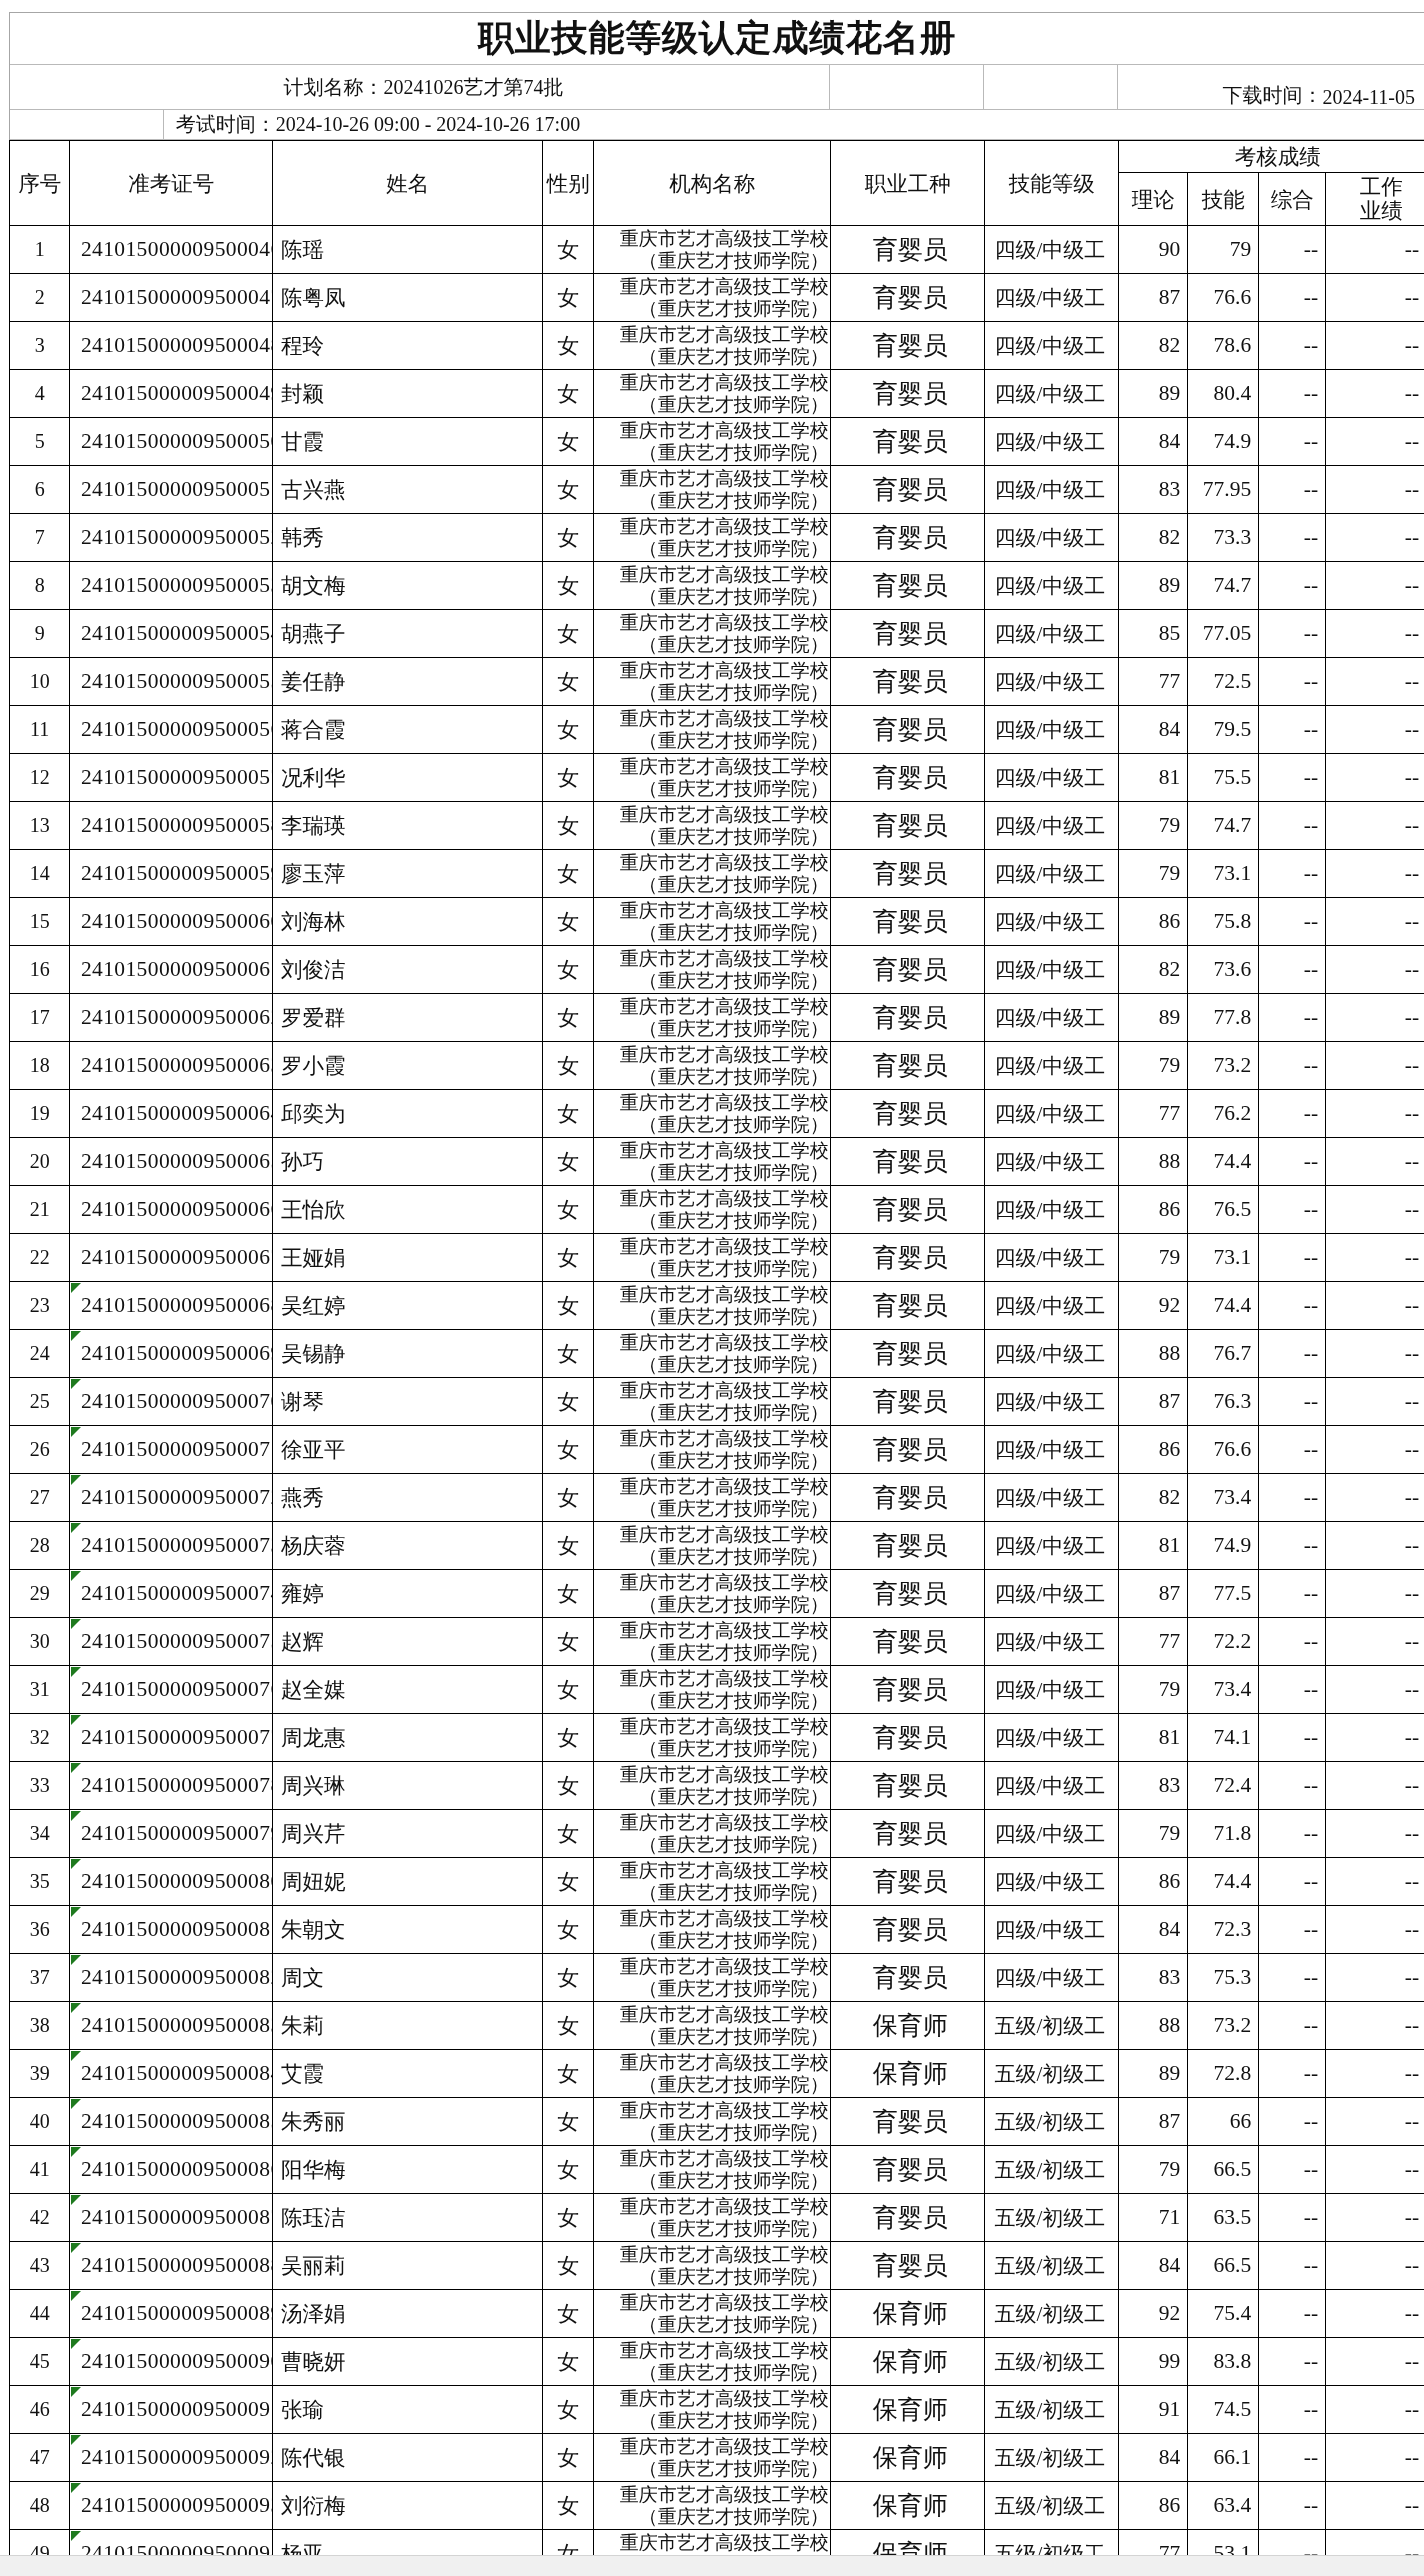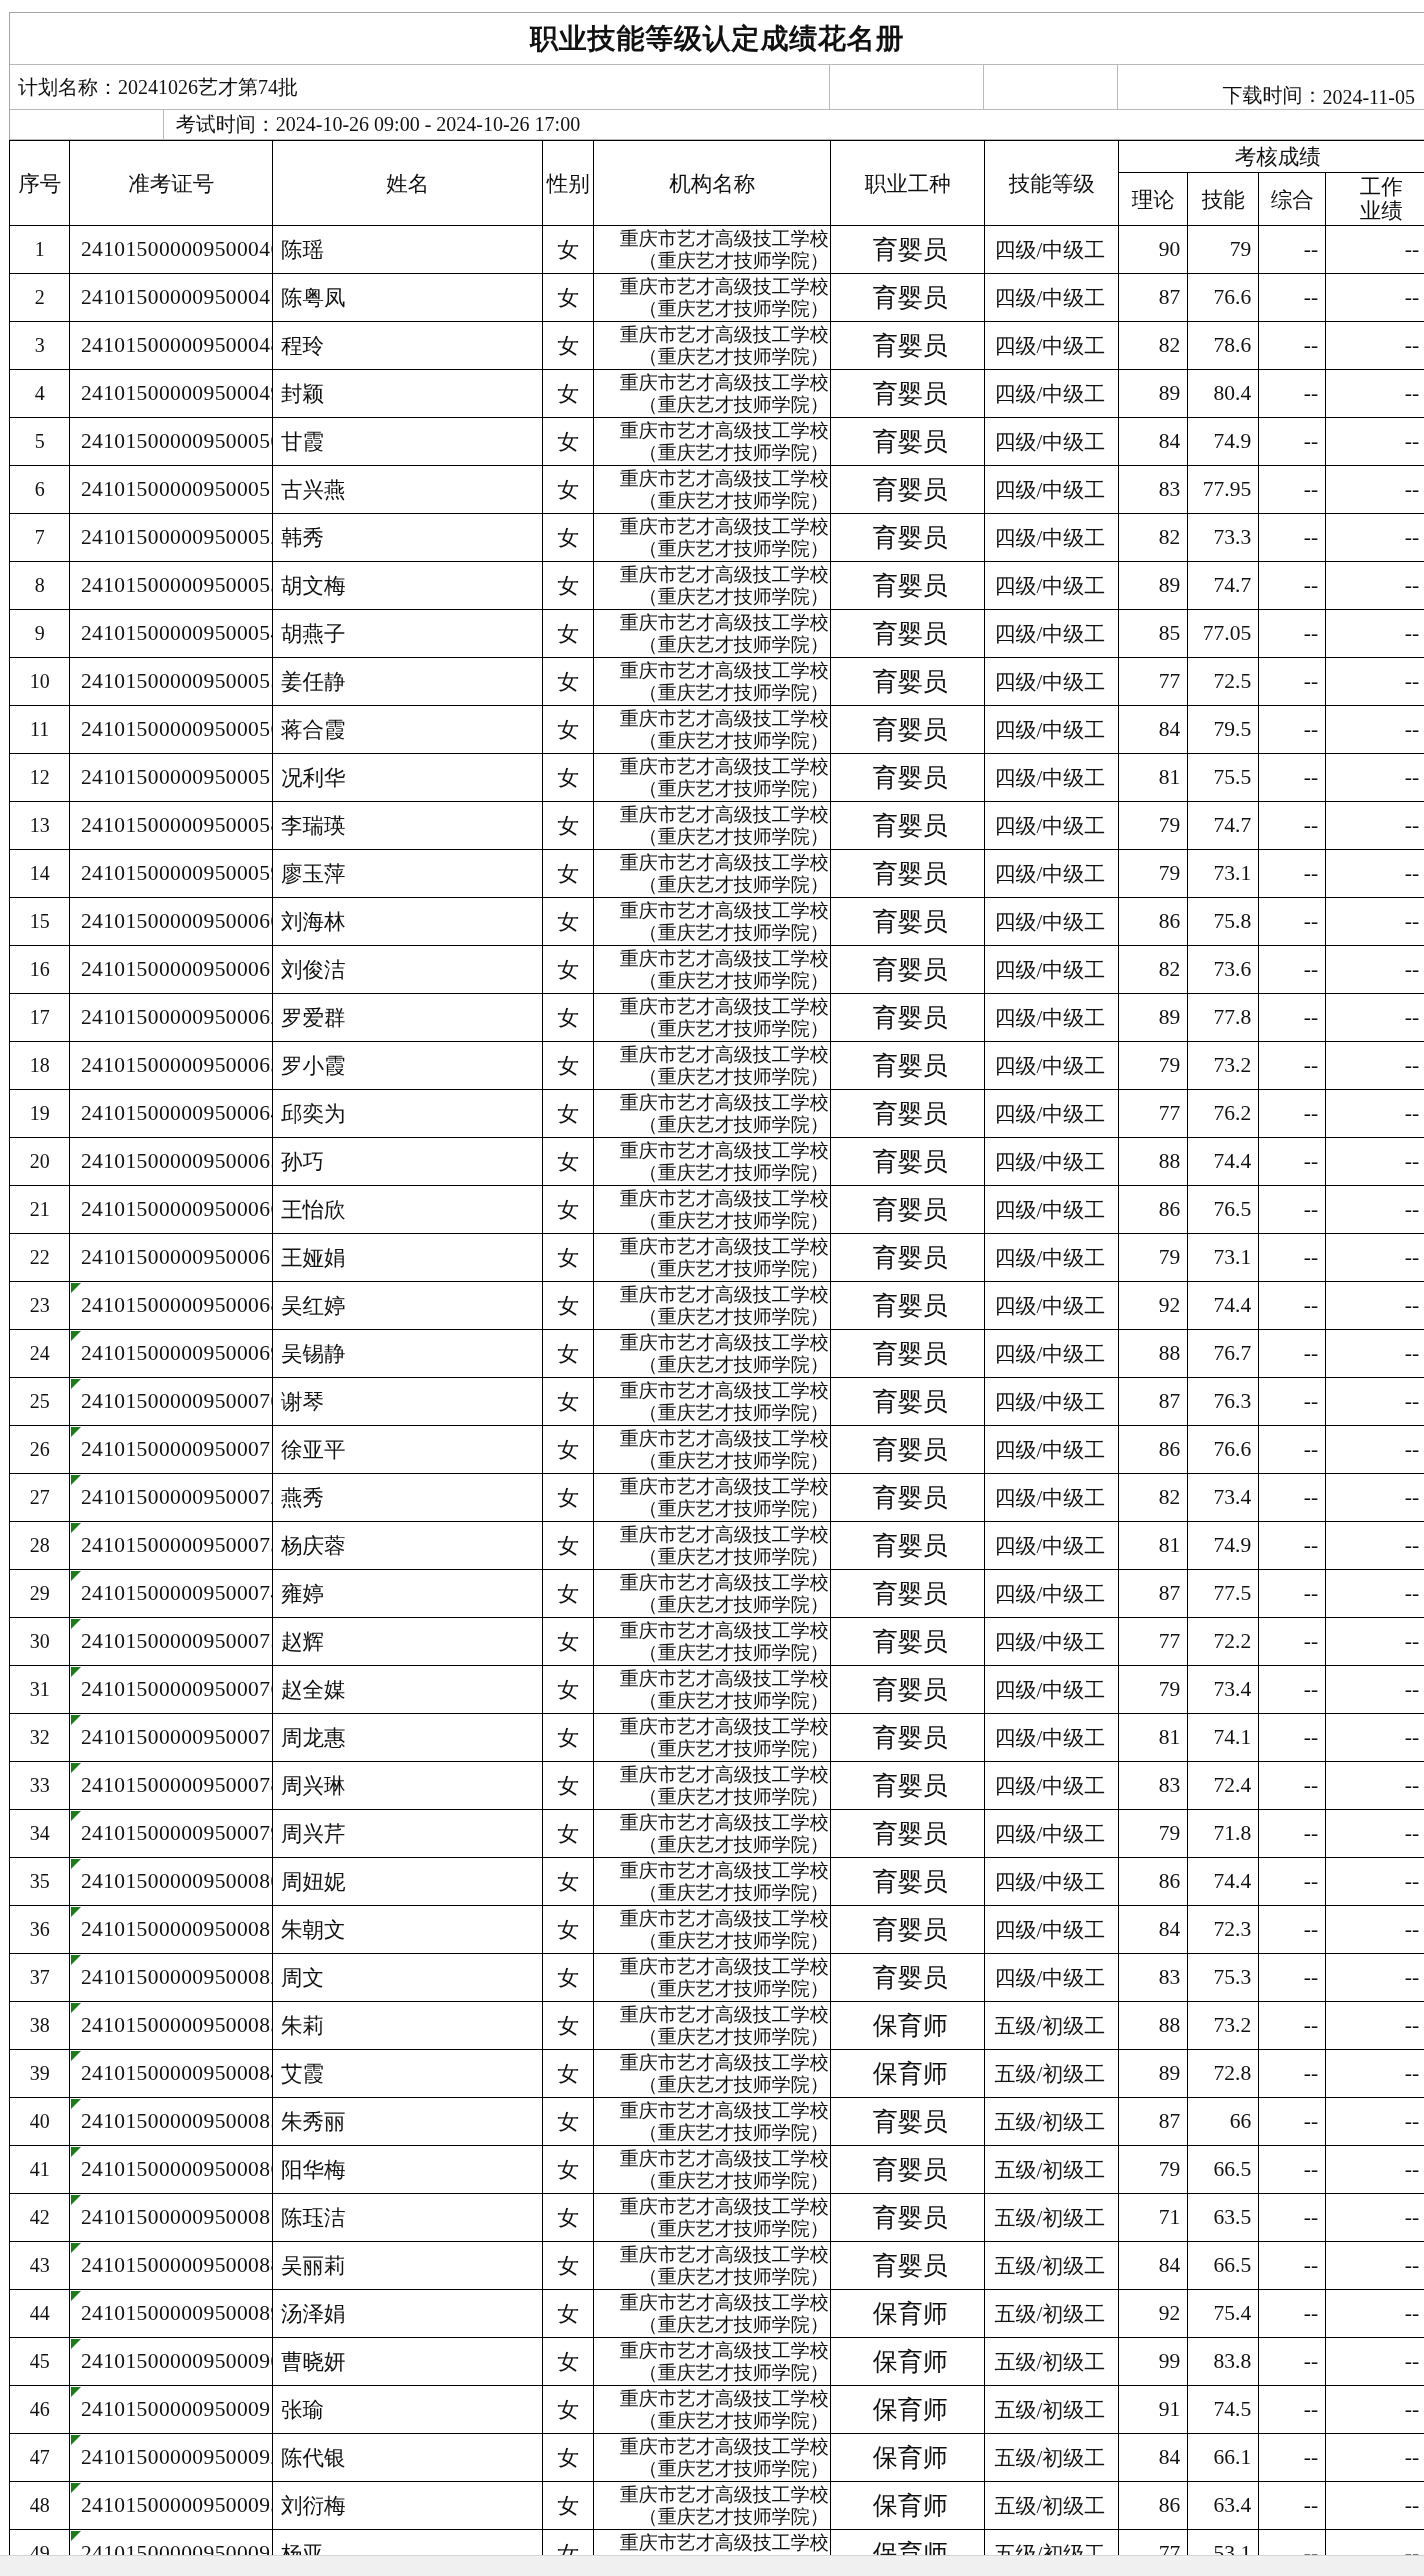--- a/index.html
+++ b/index.html
@@ -3,25 +3,25 @@
 <meta charset="utf-8">
 <style>
   html,body{margin:0;padding:0;background:#ffffff;}
   body{width:1425px;height:2576px;overflow:hidden;
        font-family:"Liberation Serif","DejaVu Serif",serif;color:#111;}
   .page{position:relative;width:1425px;height:2576px;background:#ffffff;overflow:hidden;}
   .sheet{position:absolute;left:9.2px;top:12.3px;width:1415px;overflow:hidden;}
   .prehead{border-top:0.8px solid #a6a6a6;border-left:0.8px solid #a6a6a6;}
   .title-row{height:51px;display:flex;align-items:center;justify-content:center;
              border-bottom:0.8px solid #b9b9b9;}
-  .title-row span{font-size:28px;font-weight:bold;letter-spacing:0.8px;}
+  .title-row span{font-size:36px;font-weight:bold;letter-spacing:0.8px;}
   .info-row{display:flex;border-bottom:0.8px solid #b9b9b9;font-size:20px;}
   .info1{height:44px;}
   .info2{height:29px;}
-  .info-cell{display:flex;align-items:center;box-sizing:border-box;}
+  .info-cell{display:flex;align-items:center;box-sizing:border-box;justify-content:center;}
   .ic-a{width:821px;padding-left:7.7px;border-right:0.8px solid #b9b9b9;}
   .ic-b{width:154px;border-right:0.8px solid #b9b9b9;}
   .ic-c{width:134px;border-right:0.8px solid #b9b9b9;}
   .ic-c2{width:441px;justify-content:flex-end;padding-right:25px;}
   .ic-d{width:307px;justify-content:flex-end;padding-right:9.2px;align-items:flex-end;}
   table{border-collapse:collapse;table-layout:fixed;width:1426px;}
   th,td{border:1.5px solid #000;box-sizing:border-box;vertical-align:middle;
         overflow:hidden;font-weight:normal;}
   thead th{text-align:center;font-size:21.5px;}
   .h-top{height:27px;}

